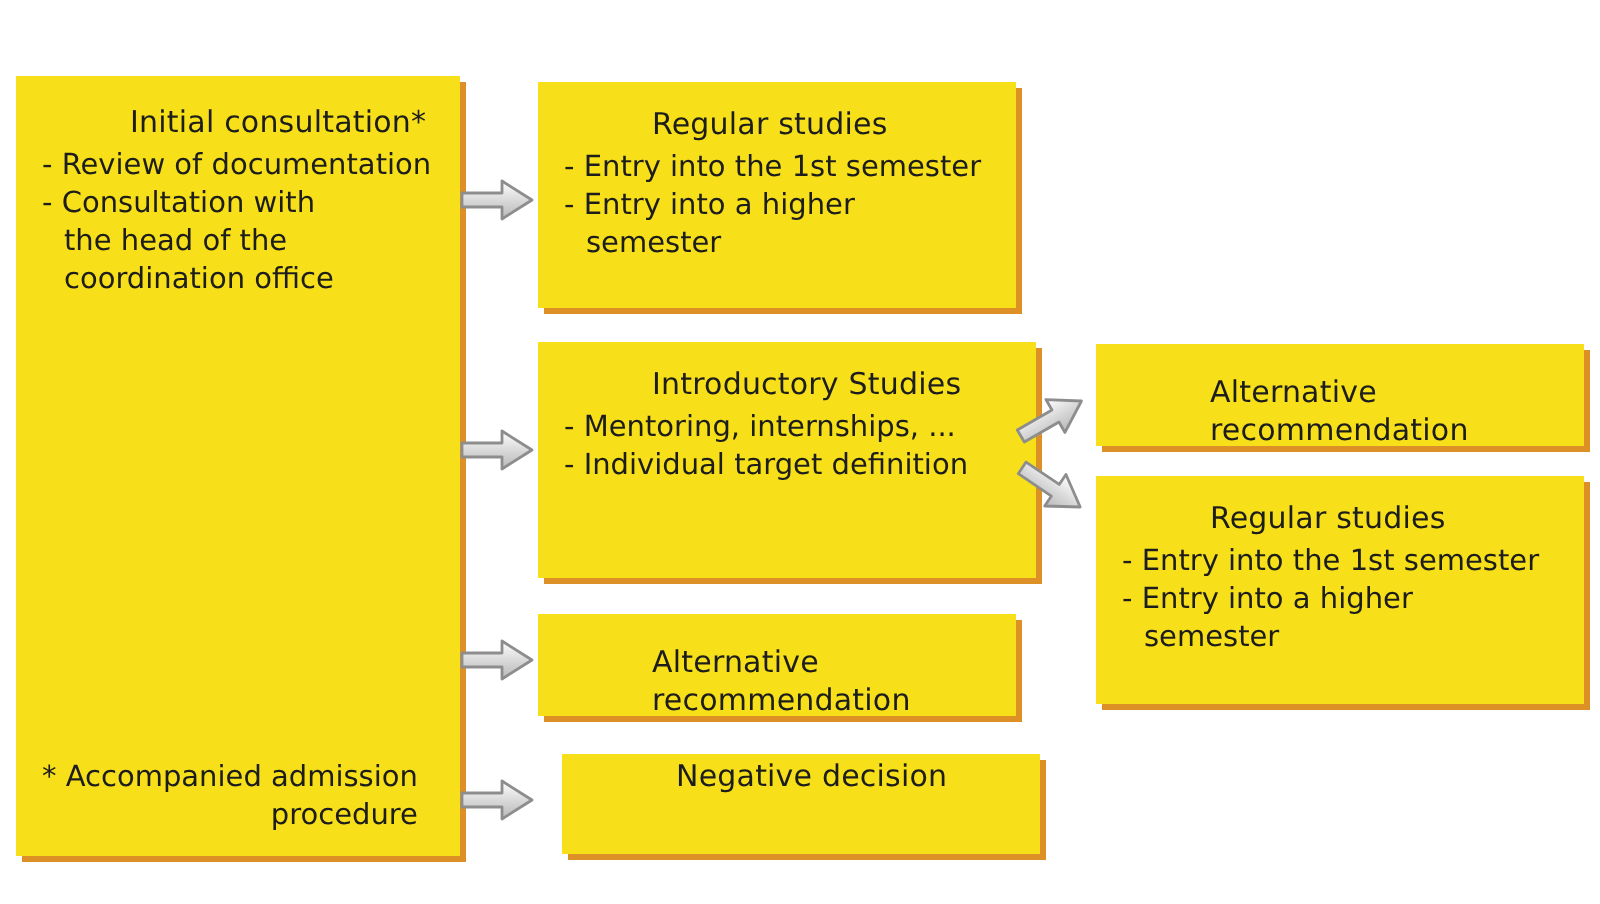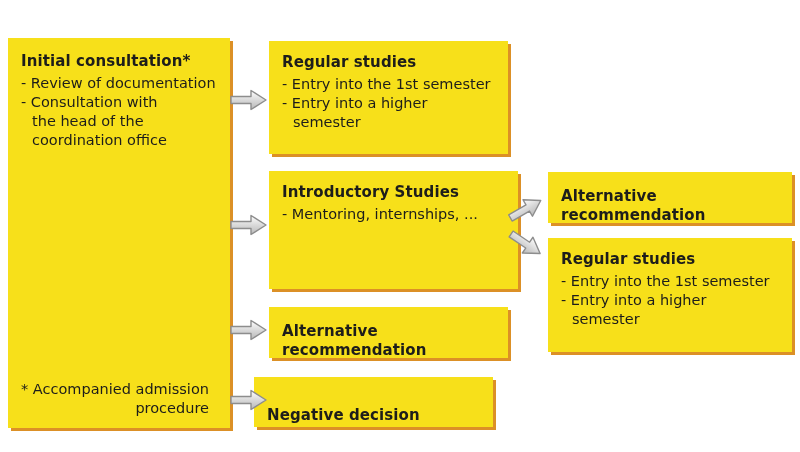--- a/index.html
+++ b/index.html
@@ -17,25 +17,26 @@
     overflow: hidden;
   }
   .box {
     position: absolute;
     background: #f7e01a;
     box-shadow: 3px 3px 0 #dc9026;
     box-sizing: border-box;
     padding: 12px 13px;
   }
   .box-title {
-    font-weight: bold;
+    font-weight: normal;
     font-size: 15px;
     line-height: 19px;
     margin-bottom: 3px;
     letter-spacing: 0.1px;
+    margin-left: 44px;
   }
   .li {
     font-size: 14.5px;
     line-height: 19px;
     white-space: pre-line;
     padding-left: 11px;
     text-indent: -11px;
   }
   .footnote {
     position: absolute;
@@ -46,21 +47,21 @@
     white-space: pre-line;
     padding-left: 12px;
     text-indent: -12px;
     text-align: right;
   }
   
   .box-initial        { left: 8px;   top: 38px;  width: 222px; height: 390px; padding-top: 14px; }
   .box-regular-top    { left: 269px; top: 41px;  width: 239px; height: 113px; }
   .box-introductory   { left: 269px; top: 171px; width: 249px; height: 118px; }
   .box-altrec-mid     { left: 269px; top: 307px; width: 239px; height: 51px;  padding-top: 15px; }
-  .box-negative       { left: 254px; top: 377px; width: 239px; height: 50px;  padding-top: 29px; }
+  .box-negative       { left: 281px; top: 377px; width: 239px; height: 50px;  padding-top: 2px; }
   .box-altrec-right   { left: 548px; top: 172px; width: 244px; height: 51px;  padding-top: 15px; }
   .box-regular-right  { left: 548px; top: 238px; width: 244px; height: 114px; }
   .single .box-title { margin-bottom: 0; }
   
   .arrow {
     position: absolute;
     width: 38px;
     height: 24px;
   }
   .arrow svg { display: block; }
@@ -100,20 +101,21 @@
   <div class="box box-regular-top">
     <div class="box-title">Regular studies</div>
     <div class="li">- Entry into the 1st semester</div>
     <div class="li">- Entry into a higher
 semester</div>
   </div>
 
   <div class="box box-introductory">
     <div class="box-title">Introductory Studies</div>
     <div class="li">- Mentoring, internships, ...</div>
+    <div class="li">- Individual target definition</div>
   </div>
 
   <div class="box box-altrec-mid single">
     <div class="box-title">Alternative recommendation</div>
   </div>
 
   <div class="box box-negative single">
     <div class="box-title">Negative decision</div>
   </div>
 

